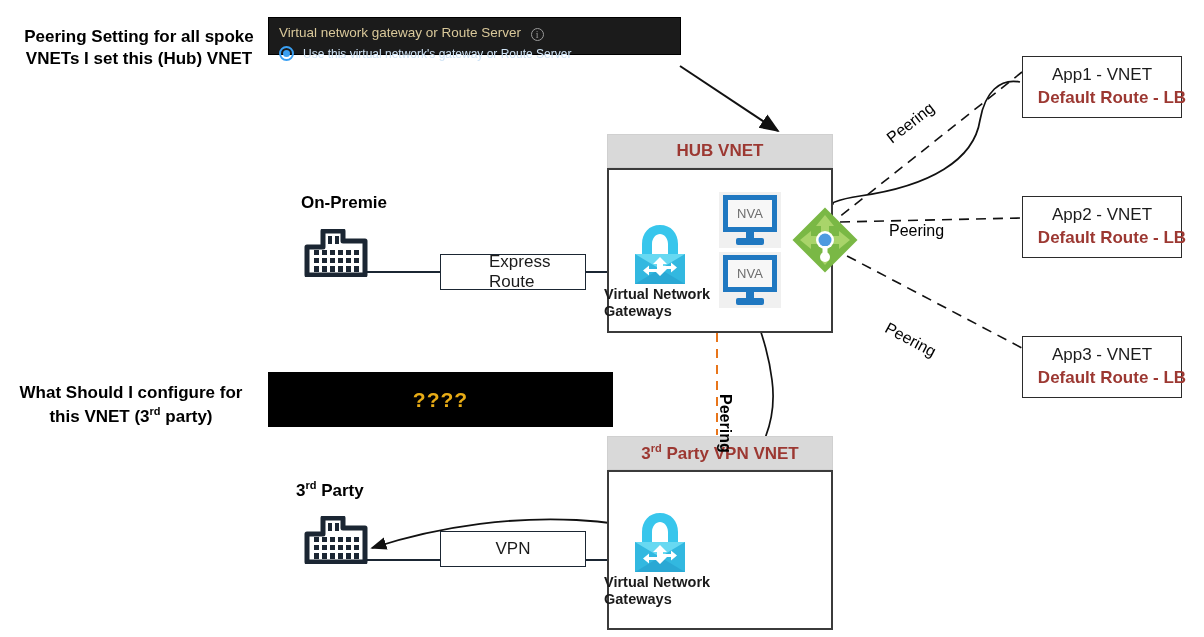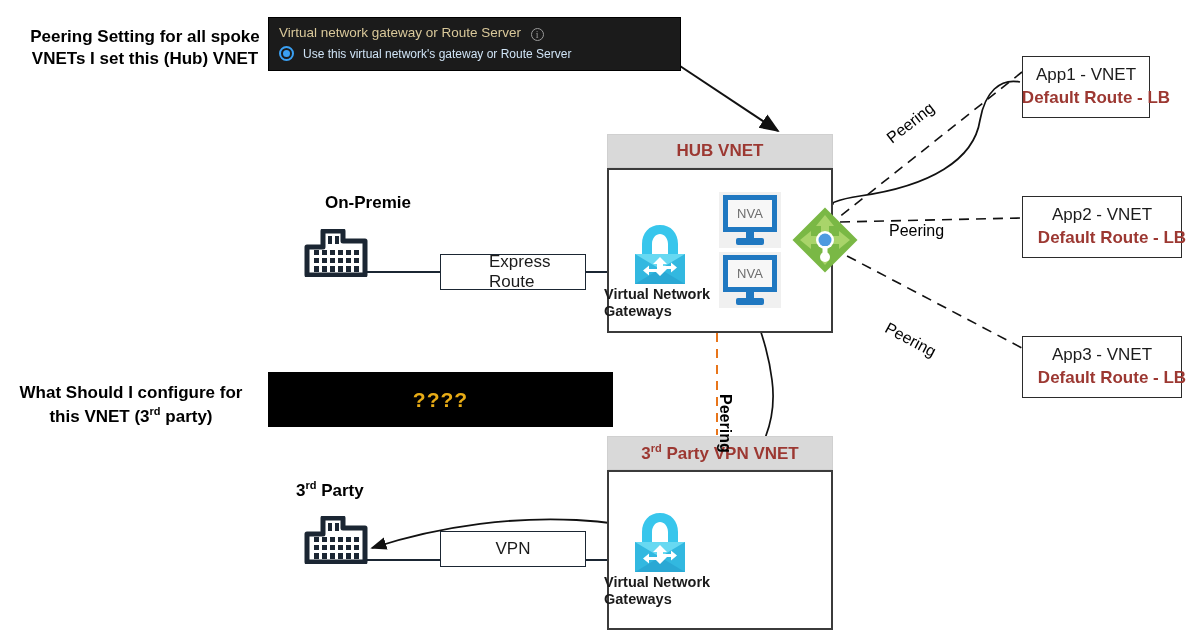--- a/index.html
+++ b/index.html
@@ -194,50 +194,50 @@
     <path d="M 832,248 L 1022,348" stroke="#111" stroke-width="1.6" fill="none" stroke-dasharray="10 7"></path>
 
     <path d="M 1020,82 C 1000,78 985,92 980,120 C 974,160 930,186 860,196 C 838,199 826,204 820,212" stroke="#111" stroke-width="1.7" fill="none" marker-end="url(#arrowBlack)"></path>
 
     <path d="M 786,218 C 762,216 744,228 744,258 C 744,300 766,330 772,380
              C 780,440 744,470 718,520 C 710,536 706,544 704,550" stroke="#111" stroke-width="1.7" fill="none" marker-end="url(#arrowBlack)"></path>
 
     <line x1="717" y1="333" x2="717" y2="435" stroke="#e8751a" stroke-width="2" stroke-dasharray="9 7"></line>
   </svg>
 
-  <div class="abs note" style="left:20px; top:26px; width:250px;text-align:center;">
+  <div class="abs note" style="left:14px; top:26px; width:250px;text-align:center;">
     <div>Peering Setting for all spoke</div>
     <div>VNETs I set this (Hub) VNET</div>
   </div>
 
   <div class="abs note" style="left:6px; top:382px; width:250px;">
     <div>What Should I configure for</div>
     <div>
       <span>this VNET (3</span><sup>rd</sup><span> party)</span>
     </div>
   </div>
 
-  <div class="abs portal-box" style="left:268px; top:17px; width:413px; height:54px; padding:5px 10px;">
+  <div class="abs portal-box" style="left:268px; top:17px; width:413px; height:38px; padding:5px 10px;">
     <div style="margin-bottom:5px;">
       <span class="portal-label">Virtual network gateway or Route Server</span>
       <span class="portal-info-icon">i</span>
     </div>
     <div class="portal-radio-row">
       <span class="radio-outer">
         <span class="radio-inner"></span>
       </span>
       <span class="portal-radio-text">Use this virtual network's gateway or Route Server</span>
     </div>
   </div>
 
   <div class="abs qmark-box" style="left:268px; top:372px; width:345px; height:55px;">
     <span class="qmark">????</span>
   </div>
 
-  <div class="abs note" style="left:301px; top:192px; width:110px; text-align:right;">
+  <div class="abs note" style="left:301px; top:192px; width:110px; text-align:left;">
     <span>On-Premie</span>
   </div>
   <svg class="abs" style="left:303px; top:229px;" width="66" height="48" viewBox="0 0 66 48">
     <path d="M20,2 h20 v10 h22 v34 h-58 v-28 h16 z" fill="#ffffff" stroke="#1b2633" stroke-width="5" stroke-linejoin="round"></path>
     <g fill="#1b2633">
       <rect x="25" y="7" width="4" height="8"></rect>
         <rect x="32" y="7" width="4" height="8"></rect>
       <rect x="11" y="21" width="5" height="5"></rect>
         <rect x="19" y="21" width="5" height="5"></rect>
       <rect x="27" y="21" width="5" height="5"></rect>
@@ -363,21 +363,21 @@
       <path d="M28,54 h6 v-6 h4 l-7,-7 l-7,7 h4 z" transform="rotate(180 31 48)"></path>
       <path d="M14,45 h8 v-3.5 l6,5 l-6,5 v-3.5 h-8 z" transform="rotate(180 21 48)"></path>
       <path d="M40,45 h8 v-3.5 l6,5 l-6,5 v-3.5 h-8 z" transform="translate(-6,0)"></path>
     </g>
   </svg>
   <div class="icon-caption" style="left:604px; top:574px; width:112px;">
     <div>Virtual Network</div>
     <div>Gateways</div>
   </div>
 
-  <div class="abs app-box" style="left:1022px; top:56px; width:128px; height:62px;">
+  <div class="abs app-box" style="left:1022px; top:56px; width:160px; height:62px;">
     <div class="app-title" style="top:8px;">App1 - VNET</div>
     <div class="app-sub" style="top:31px; left:-4px; right:-24px;">Default Route - LB</div>
   </div>
 
   <div class="abs app-box" style="left:1022px; top:196px; width:160px; height:62px;">
     <div class="app-title" style="top:8px;">App2 - VNET</div>
     <div class="app-sub" style="top:31px; left:-4px; right:-24px;">Default Route - LB</div>
   </div>
 
   <div class="abs app-box" style="left:1022px; top:336px; width:160px; height:62px;">

